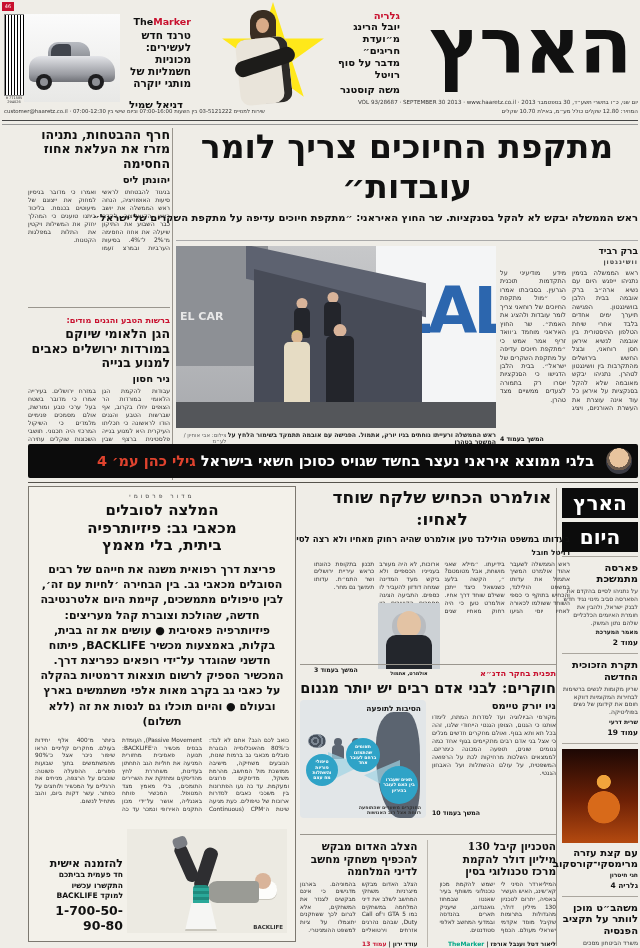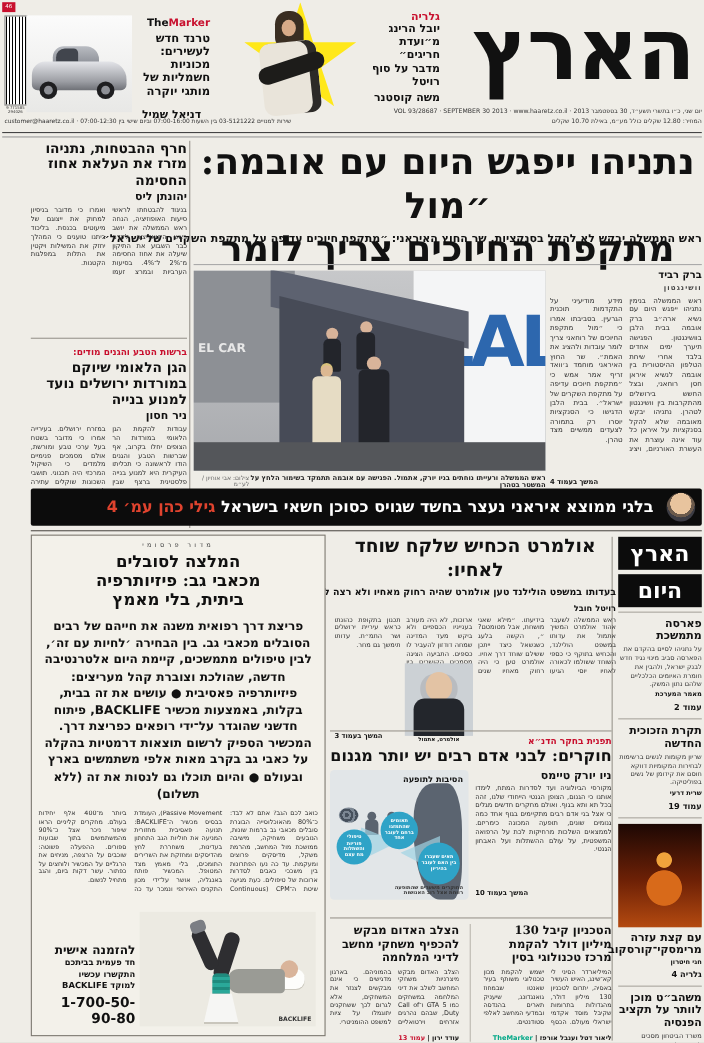--- a/index.html
+++ b/index.html
@@ -105,21 +105,21 @@
   .sb-title{font-size:10px;font-weight:bold;line-height:1.12;}
   .sb-body{font-size:6px;line-height:1.3;color:#333;margin-top:3px;text-align:right;}
   .sb-by{font-size:6px;font-weight:bold;margin-top:2px;}
   .sb-page{font-size:7.5px;font-weight:bold;margin-top:3px;}
   .sb-photo{width:76px;height:94px;background:
         radial-gradient(circle at 55% 35%,#f0a43c 0 9%,transparent 10%),
         radial-gradient(circle at 55% 62%,#d86a1a 0 22%,transparent 23%),
         linear-gradient(#1d0804,#6e2106 55%,#b44a10);}
 
   
-  .olmert{left:304px;top:487px;width:256px;}
+  .olmert{left:314px;top:487px;width:256px;}
   .olmert-head{font-size:17px;line-height:1.28;font-weight:bold;text-align:center;}
   .olmert-sub{font-size:8.6px;font-weight:bold;text-align:center;margin-top:3px;white-space:nowrap;}
   .olmert-body{height:104px;margin-top:3px;}
   .olmert-photo{position:absolute;left:64px;top:116px;width:62px;height:66px;background:#ccd1d5;overflow:hidden;}
   .ol-head-c{position:absolute;left:19px;top:8px;width:24px;height:26px;border-radius:50% 50% 46% 46%;background:#e3c3a4;
         box-shadow:-5px 2px 0 #b9bcc0,5px 2px 0 #b9bcc0;}
   .ol-suit{position:absolute;left:8px;top:32px;width:46px;height:34px;border-radius:10px 10px 0 0;background:#23262c;}
   .ol-caption{position:absolute;left:64px;top:183px;width:62px;font-size:5px;font-weight:bold;text-align:center;}
   .genome{left:300px;top:668px;width:256px;}
   .genome-head{font-size:14.5px;font-weight:bold;margin-top:1px;white-space:nowrap;}
@@ -209,21 +209,20 @@
   </div>
 
   <div class="abs logo serif">הארץ</div>
   <div class="abs dateline">יום שני, כ״ו בתשרי תשע״ד, 30 בספטמבר 2013 · VOL 93/28687 · SEPTEMBER 30 2013 · www.haaretz.co.il</div>
   <div class="abs price-line">המחיר: 12.80 שקלים כולל מע״מ, באילת 10.70 שקלים</div>
   <div class="abs service-line">שירות למנויים 03-5121222 בין השעות 07:00-16:00 וביום שישי בין 07:00-12:30 · customer@haaretz.co.il</div>
   <div class="abs rule" style="left:2px;right:2px;top:120px;"></div>
   <div class="abs rule" style="left:2px;right:2px;top:124px;background:#999;"></div>
 
   <div class="abs main-headline serif">
-    <div>נתניהו ייפגש היום עם אובמה: ״מול</div>
     <div>מתקפת החיוכים צריך לומר עובדות״</div>
   </div>
   <div class="abs subhead">ראש הממשלה יבקש לא להקל בסנקציות. שר החוץ האיראני: ״מתקפת חיוכים עדיפה על מתקפת השקרים של ישראל״</div>
   <div class="abs rule subrule" style="background:#aaa;"></div>
 
   <div class="abs lead-photo">
     <div class="jetbridge">
       <div class="jetbridge-text">EL CAR</div>
     </div>
     <div class="fuselage">
@@ -265,21 +264,21 @@
   <div class="abs vrule colrule-main"></div>
   <div class="abs leftcol">
     <div>
       <div class="left-head serif">חרף ההבטחות, נתניהו מזרז את העלאת אחוז החסימה</div>
       <div class="byline" style="margin:3px 0;">יהונתן ליס</div>
       <div class="body-txt cols2 just" style="height:112px;font-size:6.1px;">בניגוד להבטחתו לראשי סיעות האופוזיציה, הנחה ראש הממשלה את יושב ראש הקואליציה לקדם כבר השבוע את התיקון שיעלה את אחוז החסימה מ־2% ל־4%. בסיעות הערביות ובמרצ זעמו ואמרו כי מדובר בניסיון למחוק את ייצוגם של מיעוטים בכנסת. בליכוד ביתנו טוענים כי המהלך יחזק את המשילות ויקטין את התלות במפלגות הקטנות.</div>
     </div>
     <div class="left-divider"></div>
     <div>
       <div class="kicker">ברשות הטבע והגנים מודים:</div>
-      <div class="left-head serif" style="margin-top:2px;">הגן הלאומי שיוקם במורדות ירושלים נועד למנוע בנייה</div>
+      <div class="left-head serif" style="margin-top:2px;">הגן הלאומי שיוקם במורדות ירושלים כאבים למנוע בנייה</div>
       <div class="byline" style="margin:3px 0;">ניר חסון</div>
       <div class="body-txt cols2 just" style="height:108px;font-size:6.1px;">עבודות להקמת הגן הלאומי במורדות הר הצופים יחלו בקרוב, אף שברשות הטבע והגנים הודו לראשונה כי תכליתו העיקרית היא למנוע בנייה פלסטינית ברצף שבין השכונות א־טור ועיסאוויה במזרח ירושלים. בעירייה אמרו כי מדובר בשטח בעל ערכי טבע ומורשת, אולם מסמכים פנימיים מלמדים כי השיקול המרכזי היה תכנוני. תושבי השכונות שוקלים עתירה לבג״ץ.</div>
     </div>
   </div>
 
   <div class="abs strip">
     <div class="strip-portrait"></div>
     <div class="strip-text">
       <span>בלגי ממוצא איראני נעצר בחשד שגויס כסוכן חשאי בישראל </span>
       <span class="red" style="color:#e0432e;">גילי כהן</span>

